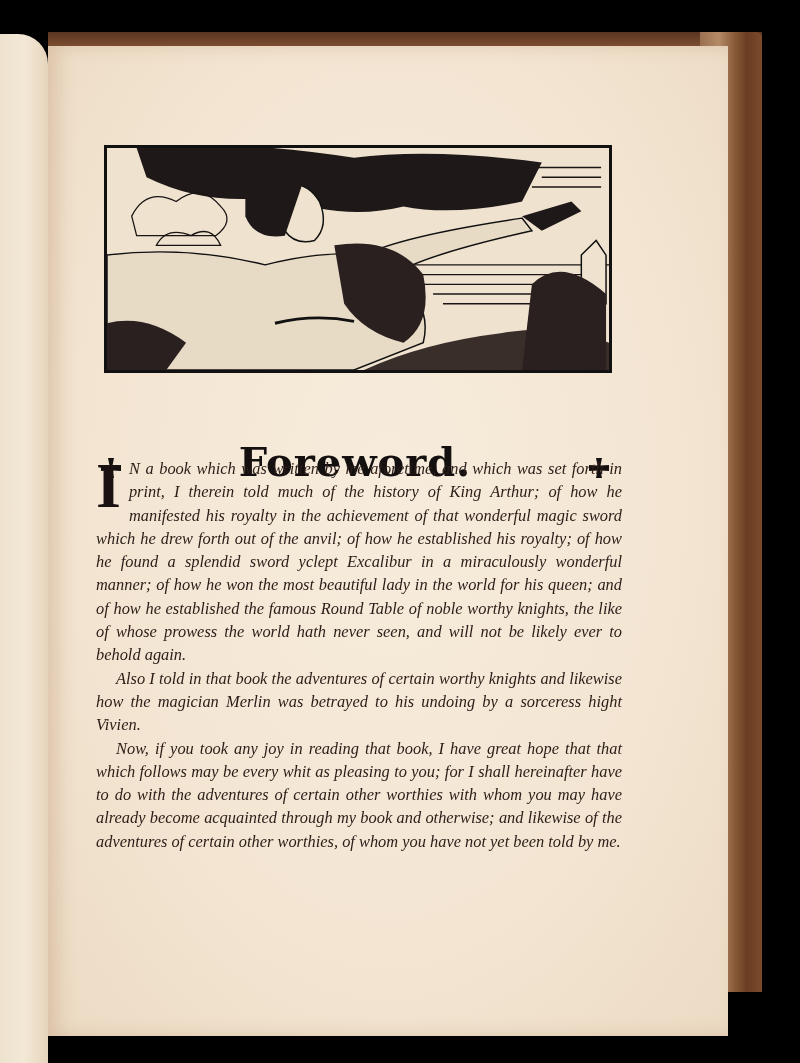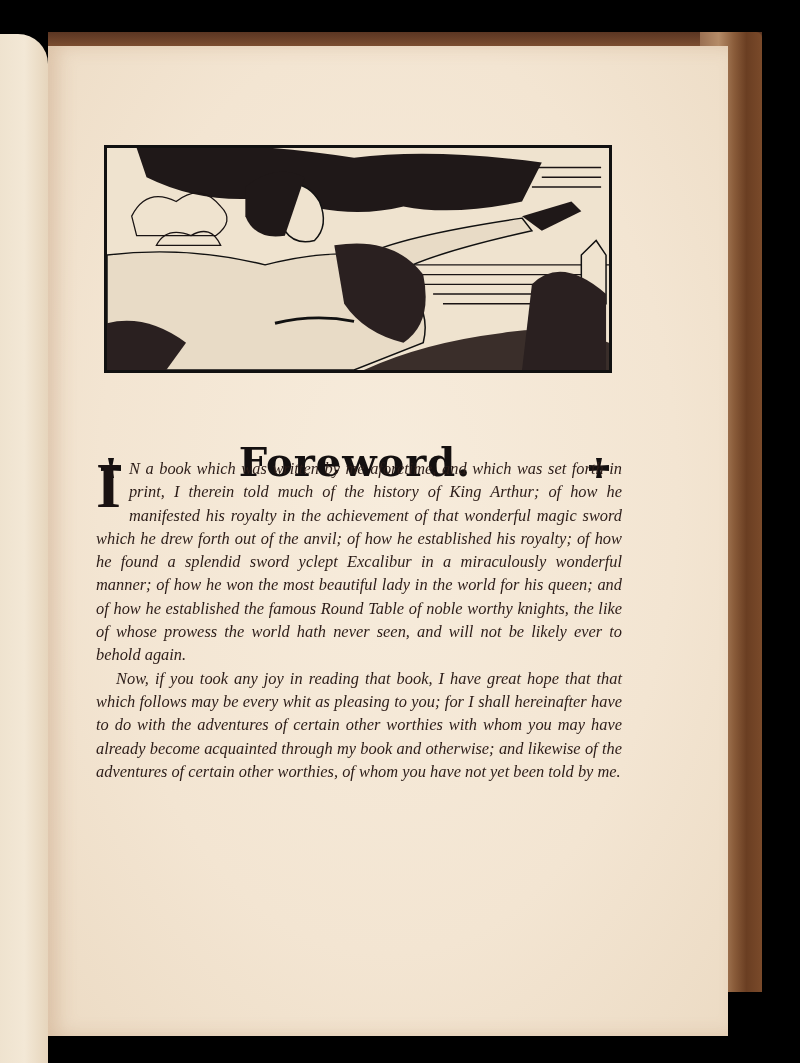--- a/index.html
+++ b/index.html
@@ -62,14 +62,15 @@
       <path d="M7 0h6l-1.5 7.5L20 7v6l-8.5-.5L13 20H7l1.5-7.5L0 13V7l8.5.5Z" fill="#141010"></path>
     </svg>
   <div class="title">Foreword.</div>
   <svg class="cross r" viewBox="0 0 20 20">
       <path d="M7 0h6l-1.5 7.5L20 7v6l-8.5-.5L13 20H7l1.5-7.5L0 13V7l8.5.5Z" fill="#141010"></path>
     </svg>
 </div>
 
 <div class="body-text">
   <p><span class="dropcap">I</span><span>N a book which was written by me aforetime, and which was set forth in print, I therein told much of the history of King Arthur; of how he manifested his royalty in the achievement of that wonderful magic sword which he drew forth out of the anvil; of how he established his royalty; of how he found a splendid sword yclept Excalibur in a miraculously wonderful manner; of how he won the most beautiful lady in the world for his queen; and of how he established the famous Round Table of noble worthy knights, the like of whose prowess the world hath never seen, and will not be likely ever to behold again.</span></p>
+  <p class="indent">Also I told in that book the adventures of certain worthy knights and likewise how the magician Merlin was betrayed to his undoing by a sorceress hight Vivien.</p>
   <p class="indent">Now, if you took any joy in reading that book, I have great hope that that which follows may be every whit as pleasing to you; for I shall hereinafter have to do with the adventures of certain other worthies with whom you may have already become acquainted through my book and otherwise; and likewise of the adventures of certain other worthies, of whom you have not yet been told by me.</p>
 </div>
 
 </body></html>

